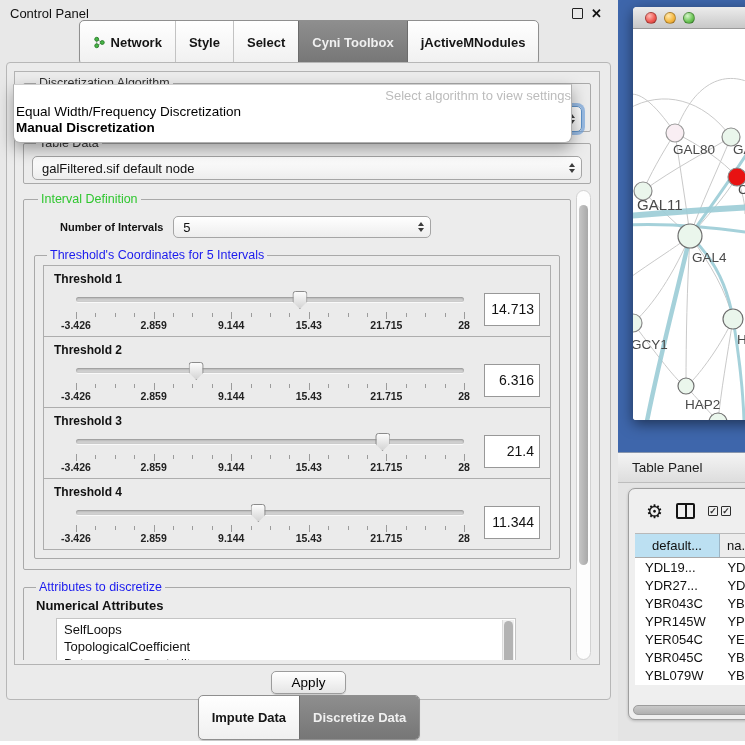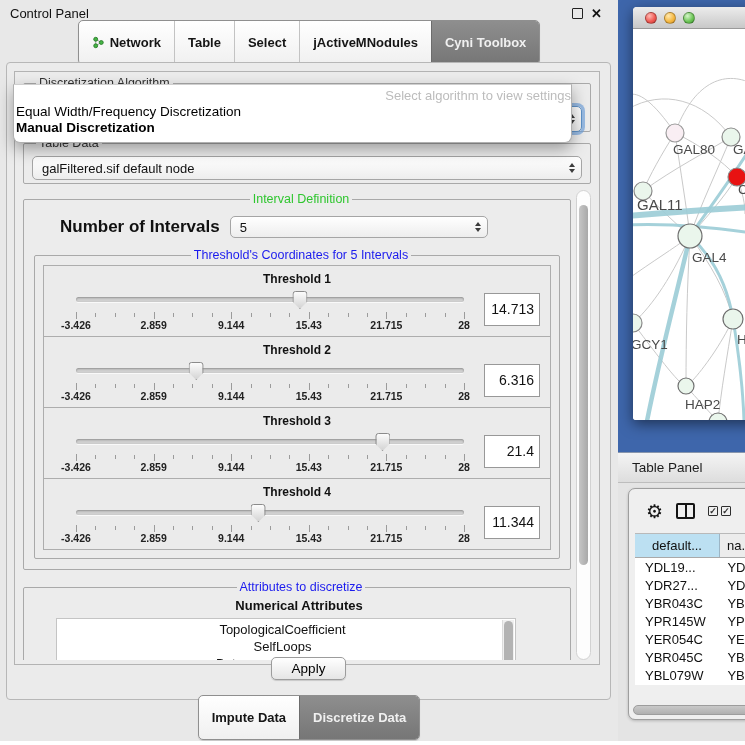--- a/index.html
+++ b/index.html
@@ -41,27 +41,27 @@
   .combo.focused{margin-top:12px;height:26px;box-shadow:0 0 0 3px rgba(108,160,221,.65);border-color:#5f93c9;}
   .td-group .combo{margin-top:2px;}
   
   .popup{position:absolute;left:13px;top:84px;width:557px;z-index:30;background:#fff;border:1px solid #b0b0b0;
          border-top-color:#cfcfcf;border-radius:0 0 7px 7px;box-shadow:0 6px 16px rgba(0,0,0,.35);padding:3px 0 6px;}
   .popup-hint{text-align:right;color:#bcbcbc;font-size:13px;height:16px;line-height:16px;}
   .algo-opt{font-size:13.5px;line-height:16px;padding-left:2px;color:#000;}
   .algo-opt.bold{font-weight:bold;}
   
   .scroll-area{display:flex;margin-top:6px;height:470px;}
-  .scroll-content{flex:1;overflow:hidden;position:relative;text-align:center;}
+  .scroll-content{flex:1;overflow:hidden;position:relative;}
   .vscrollbar{width:15px;margin-left:5px;background:#fdfdfd;border:1px solid #d2d2d2;border-radius:8px;position:relative;box-sizing:border-box;}
   .vscrollbar .vthumb{position:absolute;left:2px;right:2px;top:14px;height:360px;border-radius:6px;
                       background:linear-gradient(90deg,#c6c6c6,#a9a9a9);}
   .interval-group{margin-top:2px;padding:2px 10px 10px;}
   .num-row{display:flex;align-items:center;gap:10px;margin:8px 0 10px 26px;}
-  .num-row label{font-size:17px;font-weight:bold;}
+  .num-row label{font-size:11px;font-weight:bold;}
   .combo.small{width:258px;height:22px;}
   .thr-group{padding:4px 8px 8px;}
   .threshold{border:1px solid #adadad;padding:4px 10px 6px;background:#ebebeb;margin-top:-1px;}
   .t-label{font-size:12px;font-weight:bold;margin:2px 0 2px 0;}
   .t-row{display:flex;align-items:center;}
   .slider-wrap{flex:1;position:relative;height:42px;}
   .slider-inner{position:absolute;left:22px;right:12px;top:0;height:100%;}
   .track{position:absolute;left:0;right:0;top:9px;height:5px;border-radius:3px;background:#d0d0d0;
          box-shadow:inset 0 1px 2px rgba(0,0,0,.3), 0 1px 0 rgba(255,255,255,.7);}
   .thumb{position:absolute;top:3px;width:15px;height:18px;transform:translateX(-50%);
@@ -71,21 +71,21 @@
   .tick.major{top:24px;height:7px;}
   .tick-label{position:absolute;top:31px;transform:translateX(-50%);font-size:10.5px;font-weight:bold;color:#222;white-space:nowrap;}
   .value-box{width:56px;height:33px;margin-left:8px;background:#fff;border:1px solid #989898;
              display:flex;align-items:center;justify-content:flex-end;padding:0 5px;font-size:14px;box-sizing:border-box;}
   .attrs-group{margin-top:10px;padding:2px 8px 10px;height:118px;}
   .attr-label{font-size:13px;font-weight:bold;margin:2px 0 5px 4px;}
   .attr-list{position:relative;background:#fff;border:1px solid #c4c4c4;height:66px;margin:0 46px 0 24px;
              padding:2px 14px 0 7px;font-size:13px;line-height:17px;overflow:hidden;}
   .list-scrollbar{position:absolute;right:1px;top:1px;bottom:1px;width:11px;background:#f0f0f0;border-left:1px solid #dcdcdc;}
   .list-scrollbar .vthumb2{position:absolute;left:1px;right:1px;top:1px;bottom:1px;border-radius:5px;background:#b3b3b3;}
-  .apply-row{position:absolute;left:0;right:0;bottom:19px;text-align:center;}
+  .apply-row{position:absolute;left:0;right:0;bottom:5px;text-align:center;}
   .apply{font-family:inherit;font-size:13.5px;padding:3px 20px;border:1px solid #9c9c9c;border-radius:5px;
          background:linear-gradient(#ffffff,#e5e5e5);box-shadow:0 1px 1px rgba(0,0,0,.15);}
   .tabbar.bottom{position:absolute;left:0;top:702px;width:618px;height:30px;}
   
   .right-region{position:absolute;left:618px;top:0;width:127px;height:745px;background:#3e66ab;}
   .network-window{position:absolute;left:15px;top:7px;width:130px;height:413px;background:#fff;border-radius:4px 4px 3px 3px;
                   box-shadow:0 4px 14px rgba(0,0,0,.5);overflow:hidden;}
   .nw-titlebar{height:21px;background:linear-gradient(#ececec,#c8c8c8);border-bottom:1px solid #9a9a9a;
                display:flex;align-items:center;gap:7px;padding-left:12px;}
   .light{width:12px;height:12px;border-radius:50%;border:1px solid rgba(0,0,0,.28);box-sizing:border-box;}
@@ -137,30 +137,30 @@
               <line x1="4" y1="3.5" x2="10" y2="7" stroke="#9a9a9a"></line>
               <line x1="4" y1="10.5" x2="10" y2="7" stroke="#9a9a9a"></line>
               <line x1="4" y1="3.5" x2="4" y2="10.5" stroke="#9a9a9a"></line>
               <circle cx="4" cy="3.5" r="2.1" fill="#45b545" stroke="#2c7d2c"></circle>
               <circle cx="4" cy="10.5" r="2.1" fill="#45b545" stroke="#2c7d2c"></circle>
               <circle cx="10" cy="7" r="2.1" fill="#45b545" stroke="#2c7d2c"></circle>
             </svg>
             <span>Network</span>
           </div>
           <div class="tab">
-            <span>Table</span>
+            <span>Style</span>
           </div>
           <div class="tab">
             <span>Select</span>
           </div>
+          <div class="tab sel">
+            <span>Cyni Toolbox</span>
+          </div>
           <div class="tab">
             <span>jActiveMNodules</span>
-          </div>
-          <div class="tab sel">
-            <span>Cyni Toolbox</span>
           </div>
         </div>
     </nav>
 
     <div class="outer-panel">
       <div class="inner-panel">
 
         <fieldset class="algo-group">
           <legend>Discretization Algorithm</legend>
           <div class="combo focused">
@@ -358,22 +358,22 @@
                       </div>
                     </div>
                   </div>
               </fieldset>
             </fieldset>
 
             <fieldset class="attrs-group">
               <legend class="lg-blue">Attributes to discretize</legend>
               <div class="attr-label">Numerical Attributes</div>
               <div class="attr-list" id="attr-list">
-                <div class="attr-item">TopologicalCoefficient</div>
-                  <div class="attr-item">SelfLoops</div>
+                <div class="attr-item">SelfLoops</div>
+                  <div class="attr-item">TopologicalCoefficient</div>
                   <div class="attr-item">BetweennessCentrality</div>
                   <div class="list-scrollbar">
                     <div class="vthumb2"></div>
                   </div>
               </div>
             </fieldset>
 
           </div>
           <div class="vscrollbar">
             <div class="vthumb"></div>

